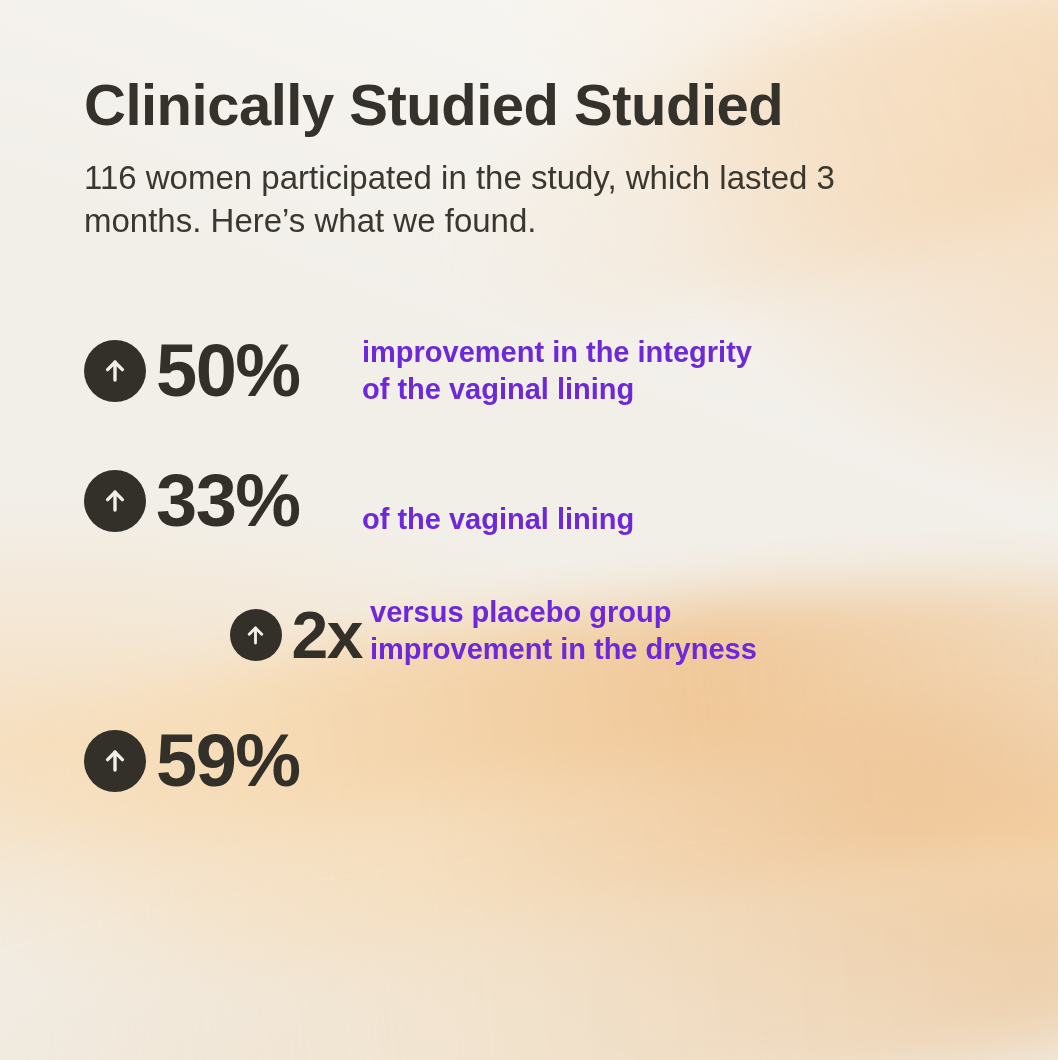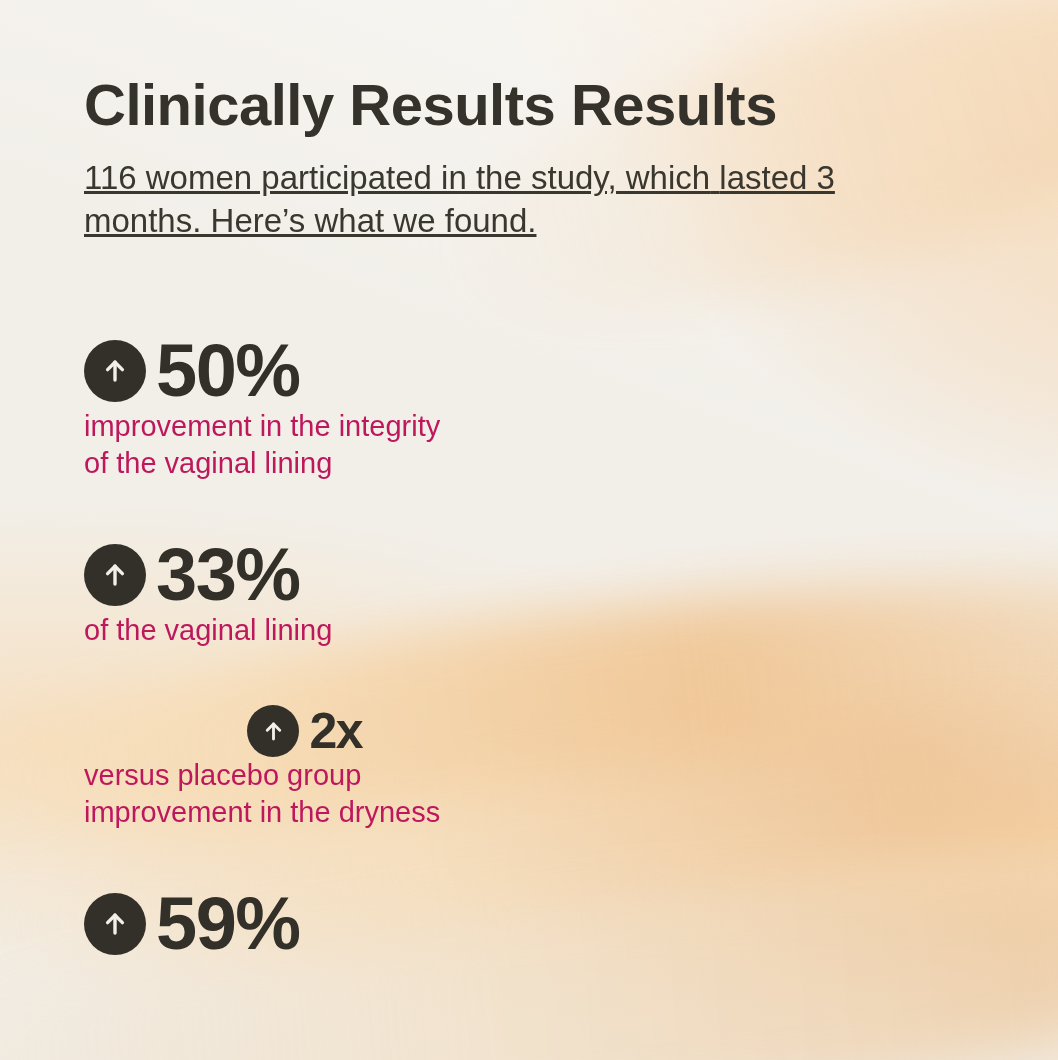--- a/index.html
+++ b/index.html
@@ -96,32 +96,30 @@
     margin: 0 0 22px 0;
   }
 
   .subhead {
     font-size: 33px;
     line-height: 1.28;
     font-weight: 400;
     color: #3a372f;
     max-width: 810px;
     margin: 0;
-    text-decoration: underline;
   }
 
   .stats {
     margin-top: 92px;
   }
 
   .stat-row {
     display: flex;
-    align-items: flex-start;
+    align-items: flex-end;
     margin-bottom: 56px;
-    flex-direction: column;
   }
   .stat-row:last-child { margin-bottom: 1px; }
 
   .stat-figure {
     display: flex;
     align-items: center;
     flex: 0 0 auto;
     width: 278px;
     justify-content: flex-start;
   }
@@ -149,47 +147,48 @@
 
   .stat-value {
     font-size: 74px;
     line-height: 1;
     font-weight: 700;
     letter-spacing: -1.5px;
     color: #33302a;
     white-space: nowrap;
   }
   .stat-value.small {
-    font-size: 50px;
+    font-size: 66px;
   }
 
   .stat-desc {
     font-size: 29px;
     line-height: 1.28;
-    color: #be185d;
+    color: #6d28d9;
     max-width: 520px;
+    font-weight: bold;
   }
   .stat-desc .line { display: block; }
 </style>
 </head>
 <body>
 
 <div class="card">
 
   <div class="bg-layer wash-1"></div>
   <div class="bg-layer wash-2"></div>
   <div class="bg-layer wash-3"></div>
   <div class="streak s4"></div>
   <div class="streak s1"></div>
   <div class="streak s2"></div>
   <div class="streak s3"></div>
 
   <div class="content">
 
-    <h1 class="headline">Clinically Results Results</h1>
+    <h1 class="headline">Clinically Studied Studied</h1>
 
     <p class="subhead">
       <span class="line">116 women participated in the study, which</span>
       <span class="line">lasted 3 months. Here’s what we found.</span>
     </p>
 
     <div class="stats">
 
       <div class="stat-row">
         <div class="stat-figure">

